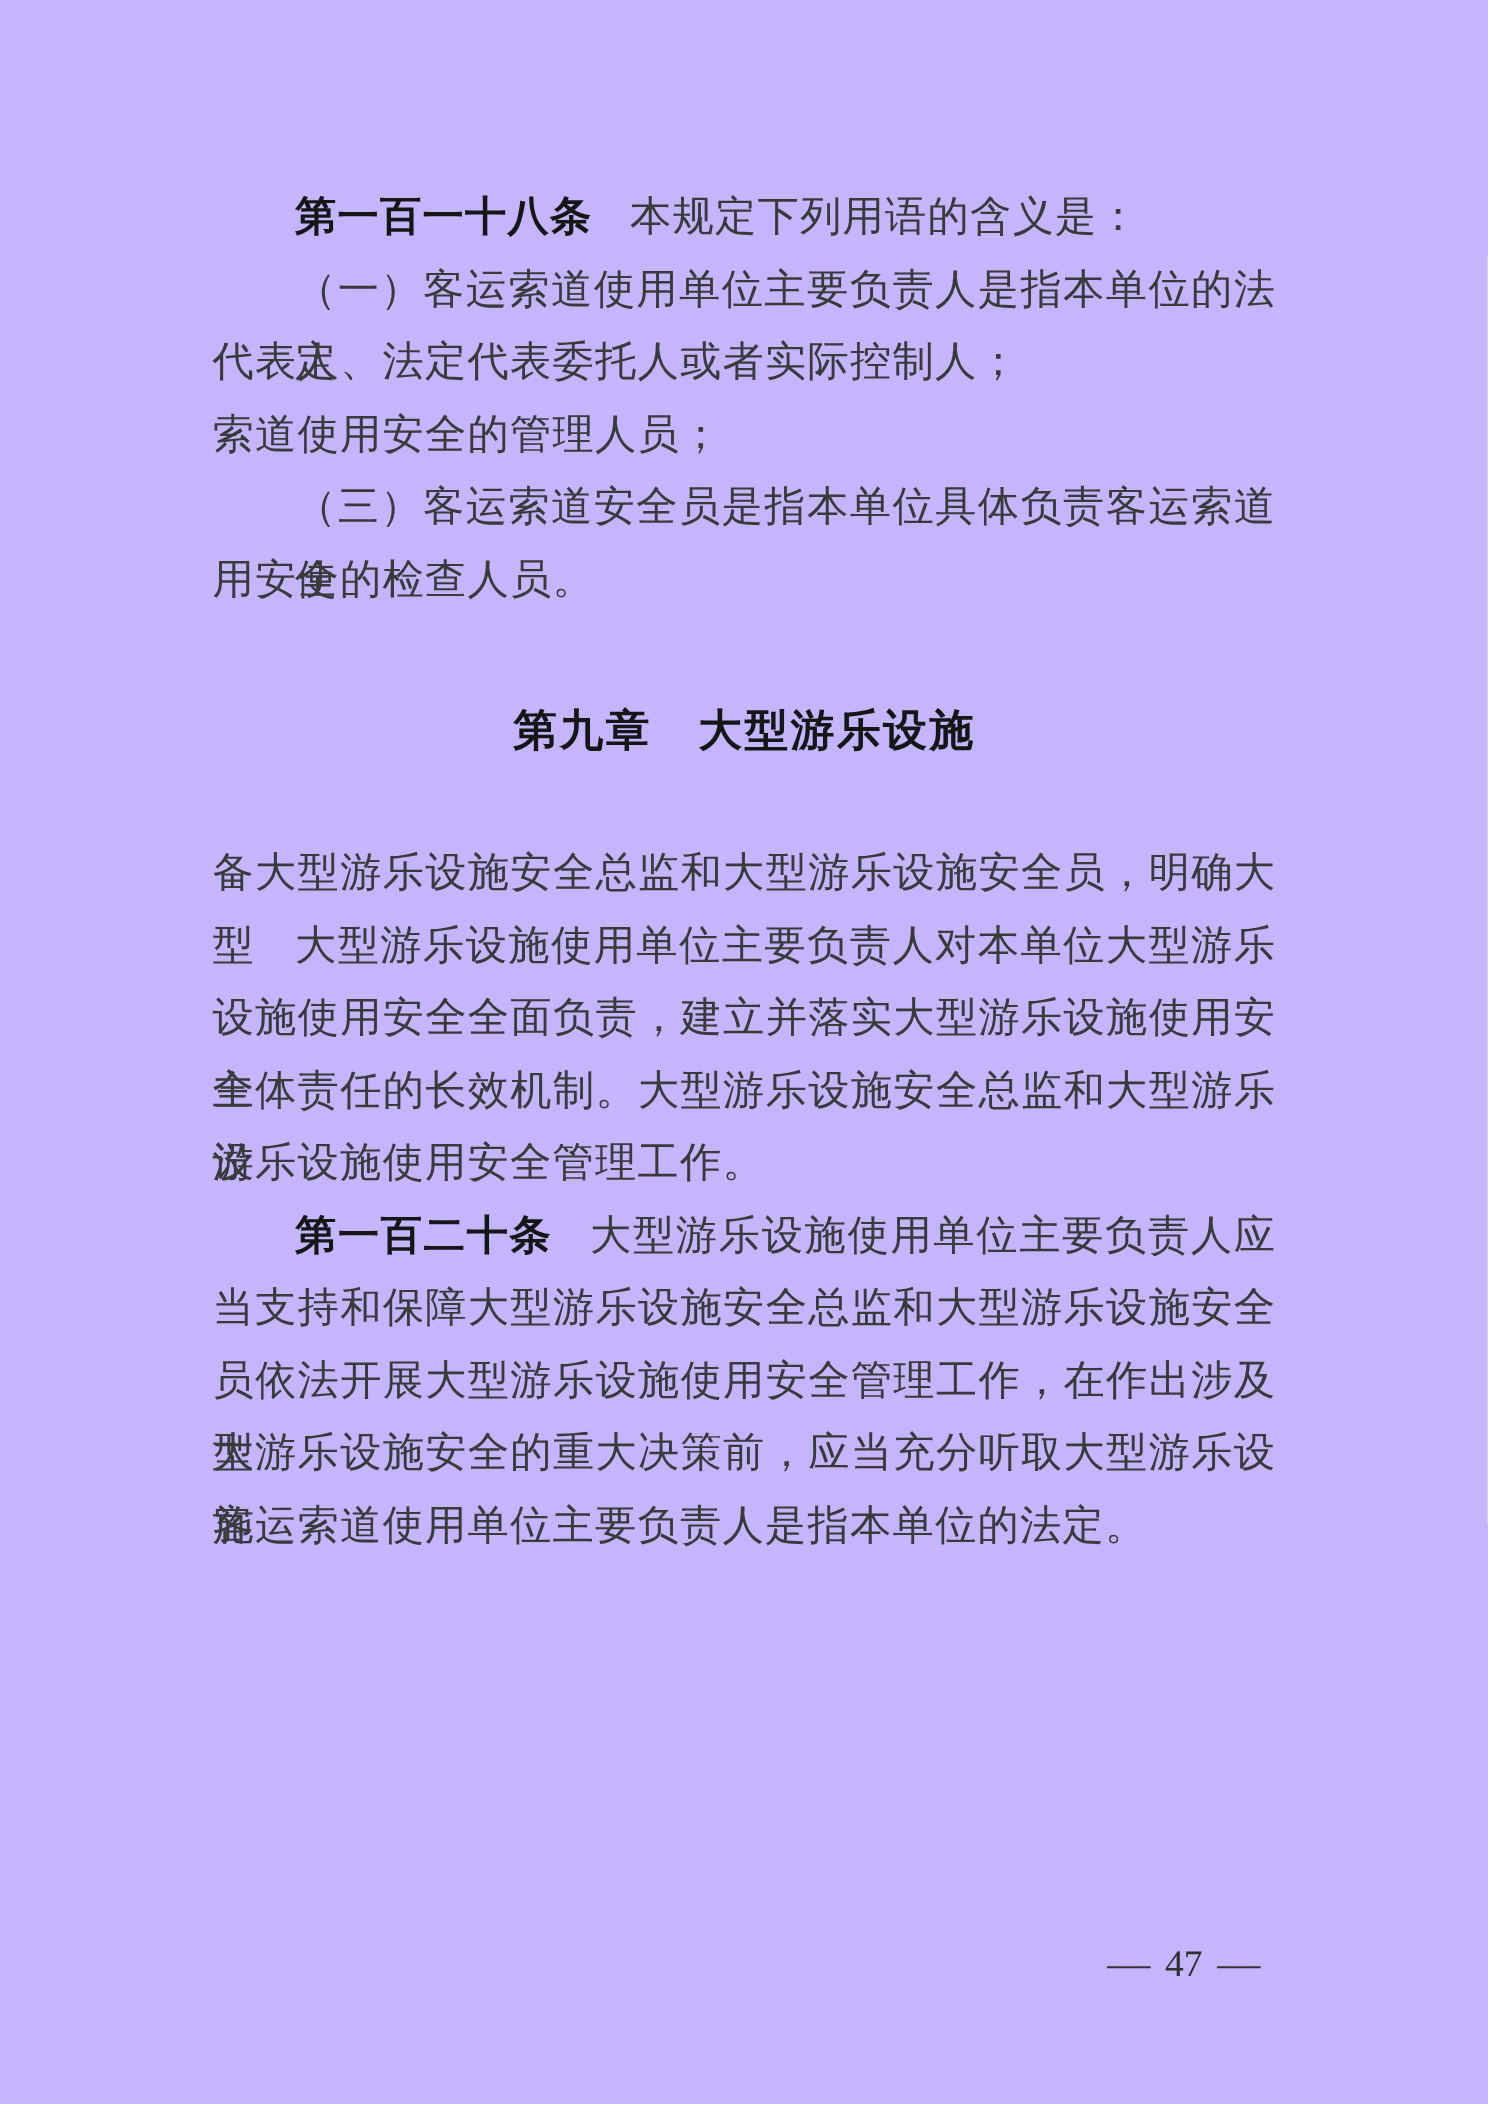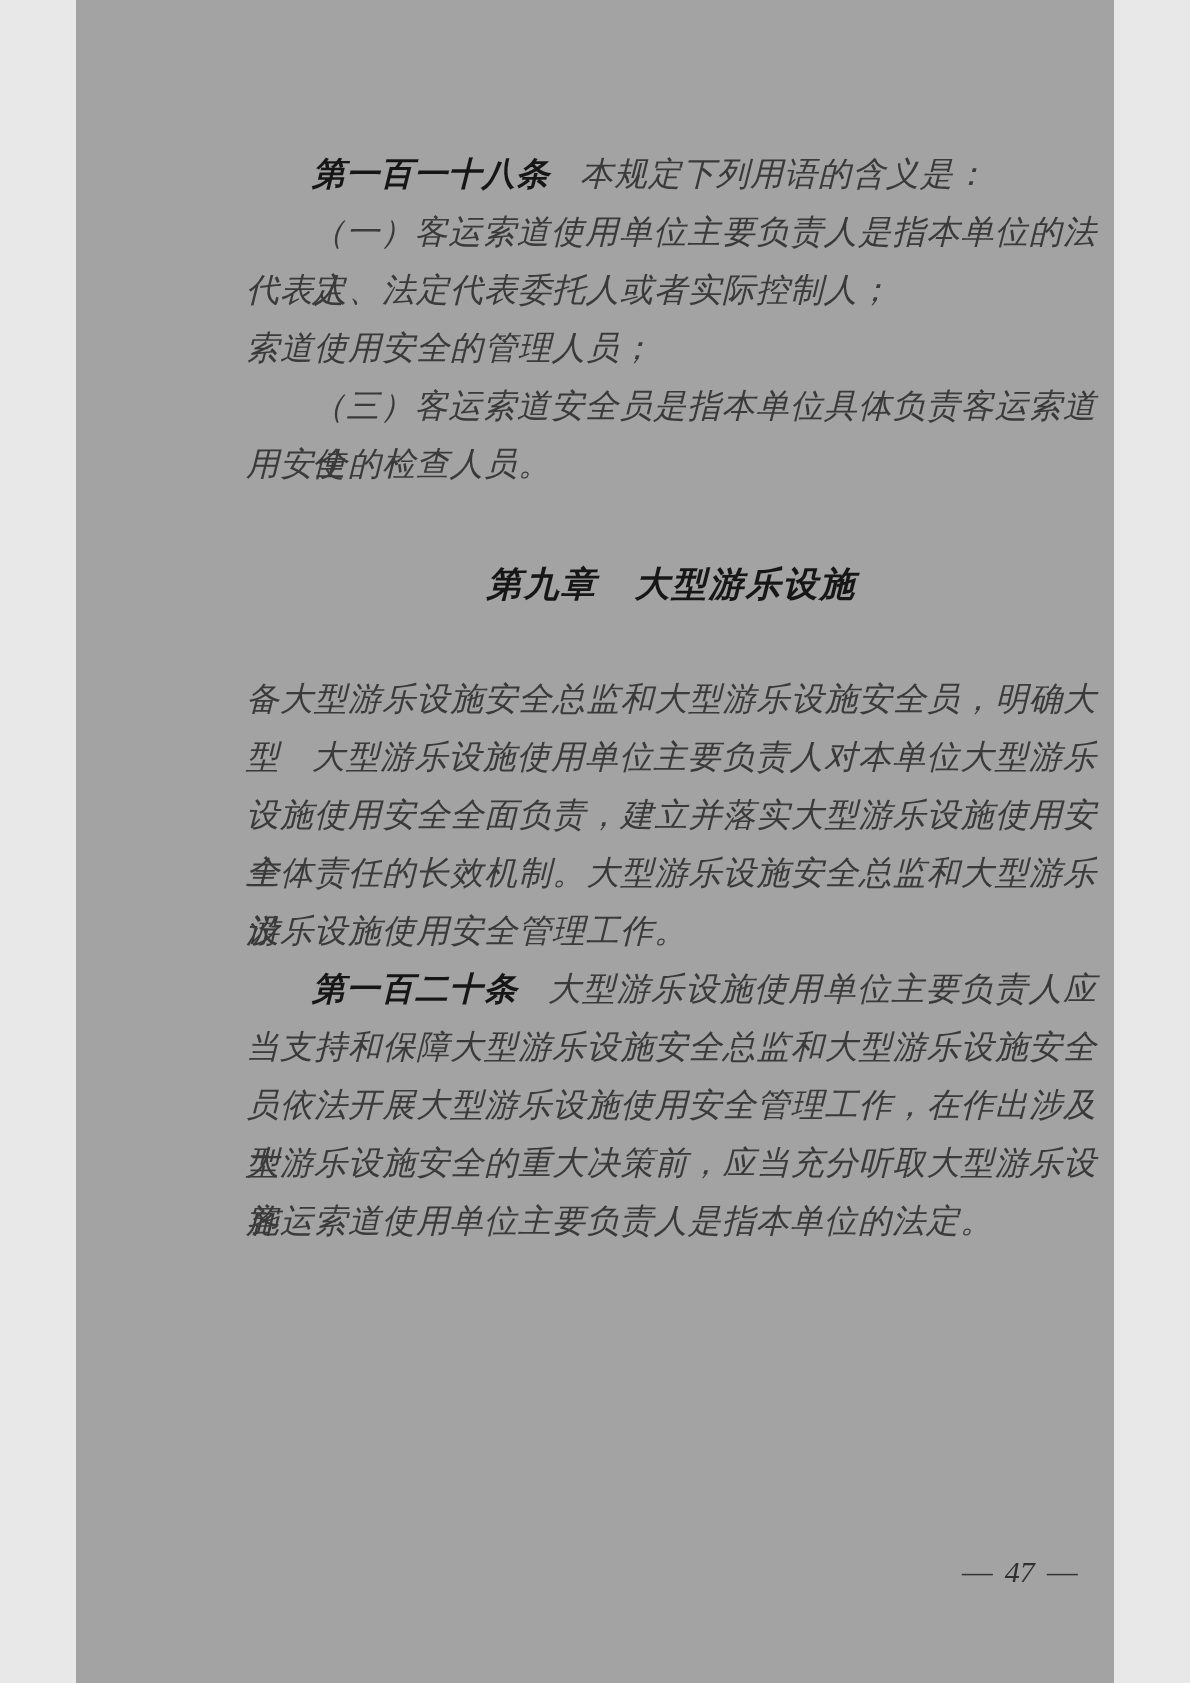--- a/index.html
+++ b/index.html
@@ -2,27 +2,26 @@
 <html><head>
 <meta charset="utf-8">
 <style>
   html, body {
     margin: 0;
     padding: 0;
     background: #e8e8e8;
   }
   .paper {
     position: relative;
-    width: 1038px;
+    width: 1190px;
     height: 1683px;
     margin: 0 auto;
-    background: #a3a3a3;
+    background: #c4b5fd;
     overflow: hidden;
     font-family: "Liberation Serif", "DejaVu Serif", serif;
-    font-style: italic;
   }
   .text-column {
     position: absolute;
     left: 170px;
     top: 145px;
     width: 851px;
   }
   .line {
     height: 58px;
     line-height: 58px;

